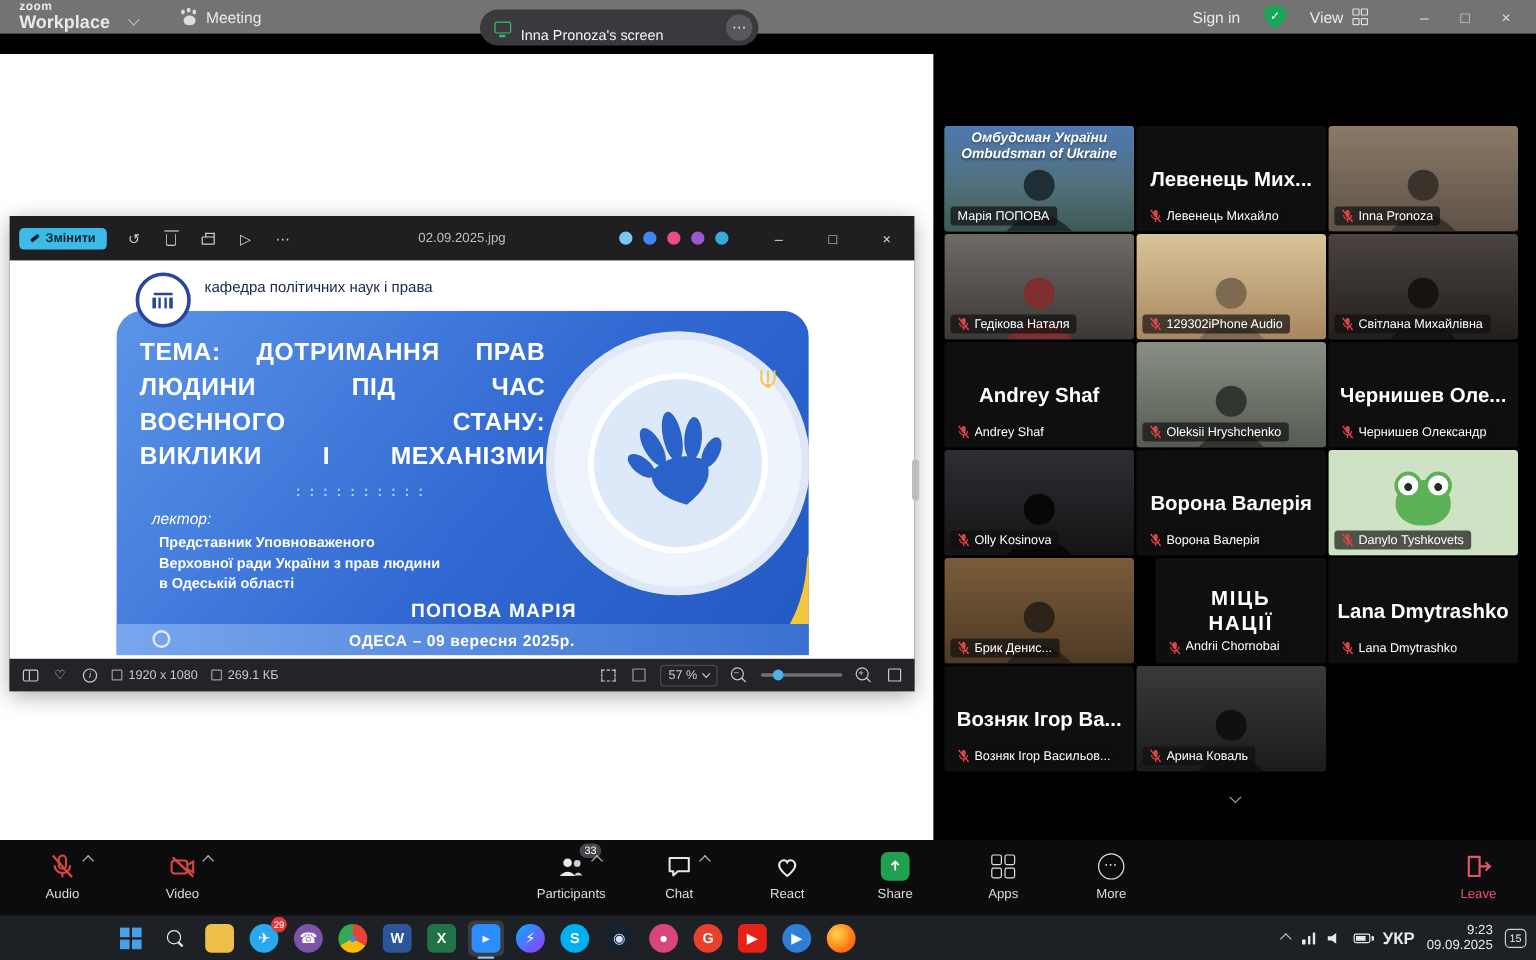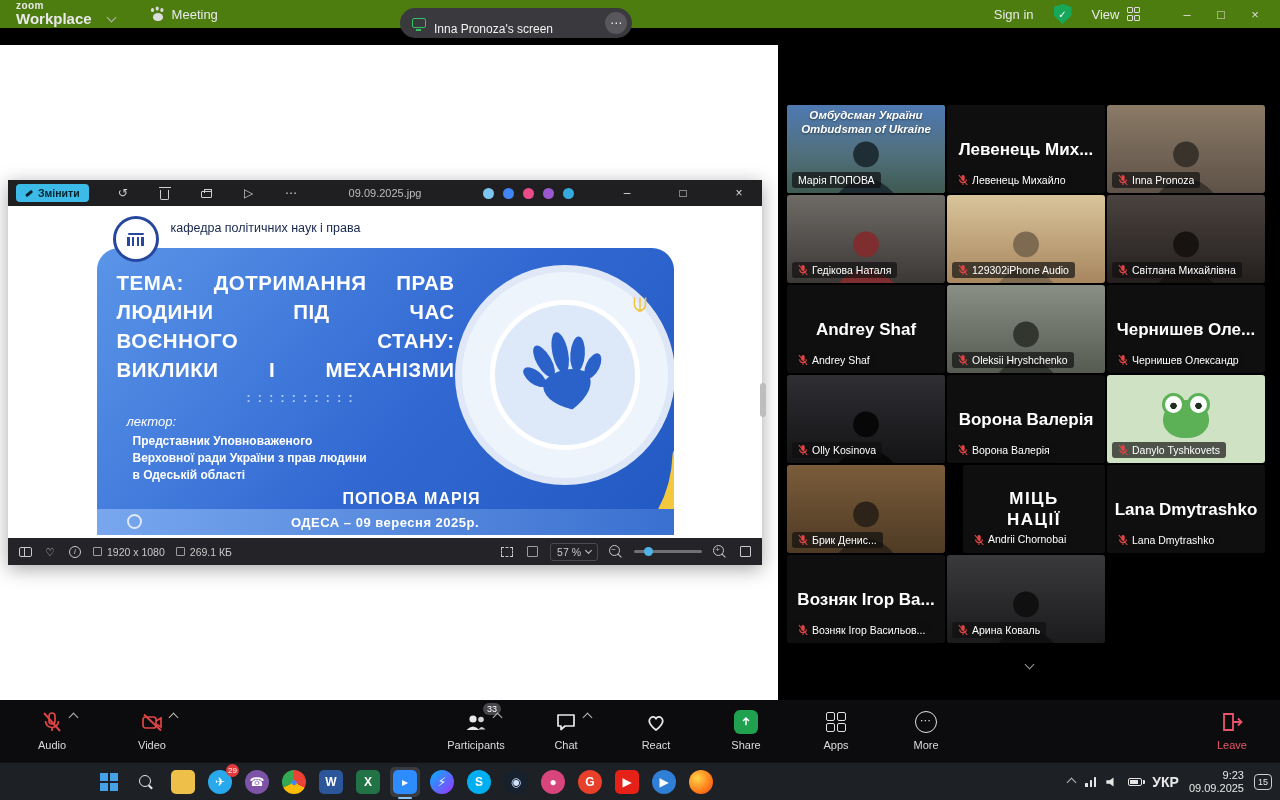--- a/index.html
+++ b/index.html
@@ -1,21 +1,21 @@
 <!DOCTYPE html>
 <html><head>
 <meta charset="utf-8">
 <style>
   *{box-sizing:border-box;margin:0;padding:0;}
   html,body{width:1280px;height:800px;overflow:hidden;background:#000;
     font-family:"Liberation Sans","DejaVu Sans",sans-serif;cursor:default;}
   #root{position:relative;width:1280px;height:800px;background:#000;}
 
   
-  #titlebar{position:absolute;top:0;left:0;right:0;height:28px;background:#4d7c0f;
+  #titlebar{position:absolute;top:0;left:0;right:0;height:28px;background:#737373;
     display:flex;align-items:center;color:#e9e9e9;z-index:50;}
   .logo{margin-left:16px;line-height:1.05;}
   .logo .l1{display:block;font-size:10px;font-weight:700;letter-spacing:.4px;}
   .logo .l2{display:block;font-size:15px;font-weight:700;}
   .chev{display:inline-block;width:7px;height:7px;border-right:1.6px solid #b9b9b9;border-bottom:1.6px solid #b9b9b9;}
   .chev.down{transform:rotate(45deg);}
   .chev.up{transform:rotate(-135deg);}
   #ws-chevron{margin-left:16px;margin-top:4px;}
   #meeting-tab{margin-left:38px;display:flex;align-items:center;gap:9px;font-size:13px;}
   .paw{position:relative;width:10px;height:8px;background:#ddd;border-radius:50% 50% 46% 46%;margin-top:5px;}
@@ -37,21 +37,21 @@
   .winbtns{display:flex;margin-left:10px;}
   .win-btn{width:34px;height:45px;display:flex;align-items:center;justify-content:center;font-size:13px;color:#ddd;}
 
   
   #stage{position:absolute;top:45px;left:0;width:1280px;height:655px;}
   #shared{position:absolute;left:0;top:0;width:778px;height:655px;background:#fff;}
   #shared-scroll{position:absolute;left:760px;top:338px;width:6px;height:34px;background:#bdbdbd;border-radius:3px;}
 
   
   #viewer{position:absolute;left:8px;top:135px;width:754px;background:#1f1f22;box-shadow:0 4px 18px rgba(0,0,0,.35);}
-  .v-top{height:26px;display:flex;align-items:center;gap:26px;padding:0 8px;position:relative;}
+  .v-top{height:37px;display:flex;align-items:center;gap:15px;padding:0 8px;position:relative;}
   #edit-btn{height:18px;padding:0 9px;background:#3cbbe8;color:#04222e;font-weight:700;font-size:10.5px;border-radius:4px;
     display:flex;align-items:center;gap:5px;}
   .pencil{width:8px;height:2.6px;background:#04222e;border-radius:1px;transform:rotate(-40deg);}
   .vt-ico{color:#cfcfcf;font-size:12px;width:16px;height:16px;display:flex;align-items:center;justify-content:center;}
   .trash{width:9px;height:10px;border:1.2px solid #cfcfcf;border-top:none;border-radius:0 0 2px 2px;position:relative;margin-top:3px;}
   .trash::before{content:"";position:absolute;top:-3px;left:-2.6px;width:12px;height:1.2px;background:#cfcfcf;}
   .print{position:relative;width:11px;height:7px;border:1.2px solid #cfcfcf;border-radius:1px;margin-top:3px;}
   .print::before{content:"";position:absolute;left:2px;top:-3.4px;width:6px;height:3px;border:1.2px solid #cfcfcf;border-bottom:none;}
   #v-filename{position:absolute;left:50%;transform:translateX(-50%);font-size:11px;color:#bdbdbd;}
   .v-colors{margin-left:auto;display:flex;gap:9px;align-items:center;margin-right:12px;}
@@ -240,21 +240,21 @@
           </span>
           <span class="vt-ico">↺</span>
           <span class="vt-ico">
               <span class="trash"></span>
             </span>
           <span class="vt-ico">
               <span class="print"></span>
             </span>
           <span class="vt-ico">▷</span>
           <span class="vt-ico">⋯</span>
-          <span id="v-filename">09.09.2025.jpg</span>
+          <span id="v-filename">02.09.2025.jpg</span>
           <span class="v-colors" id="v-colors">
               <span class="vdot" style="background: rgb(124, 198, 242);"></span>
               <span class="vdot" style="background: rgb(66, 133, 244);"></span>
               <span class="vdot" style="background: rgb(234, 76, 137);"></span>
               <span class="vdot" style="background: rgb(155, 89, 208);"></span>
               <span class="vdot" style="background: rgb(53, 170, 220);"></span>
             </span>
           <span class="vwb">–</span>
           <span class="vwb">□</span>
           <span class="vwb">×</span>

